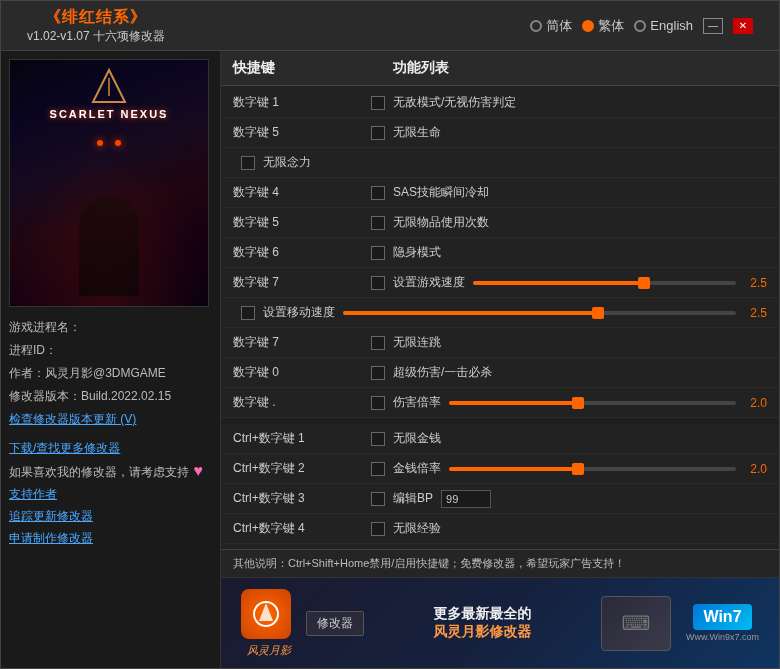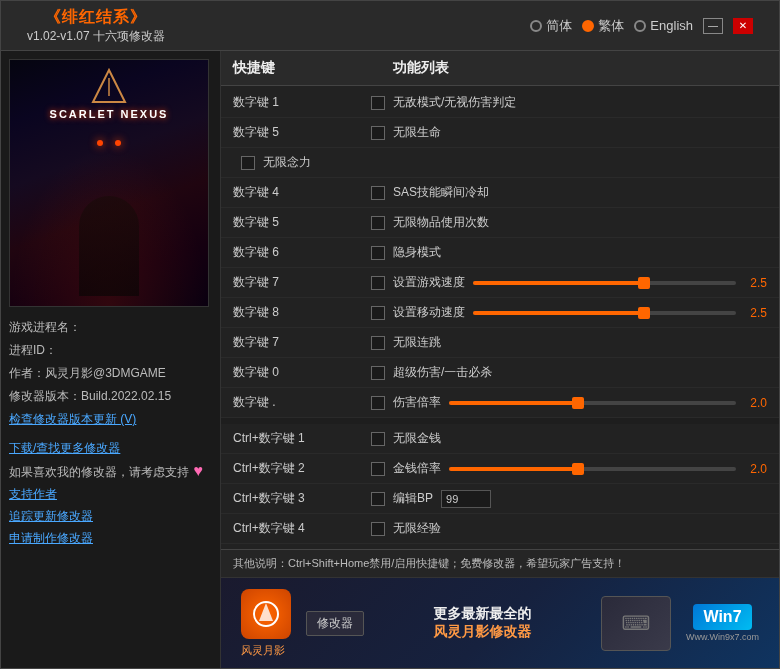--- a/index.html
+++ b/index.html
@@ -302,22 +302,23 @@
       align-items: center;
       padding: 0 20px;
       gap: 15px;
       position: relative;
       overflow: hidden;
     }
 
     .footer-logo-area {
       display: flex;
       flex-direction: column;
-      align-items: flex-start;
+      align-items: flex-end;
       gap: 4px;
+      font-style: italic;
     }
 
     .footer-logo-icon {
       width: 50px;
       height: 50px;
       background: radial-gradient(circle, #ff6600 0%, #cc4400 100%);
       border-radius: 8px;
       display: flex;
       align-items: center;
       justify-content: center;
@@ -515,21 +516,20 @@
               <div class="slider-track">
                 <div class="slider-fill" style="width:65%;"></div>
                 <div class="slider-thumb" style="left:calc(65% - 6px);"></div>
               </div>
               <span class="slider-value">2.5</span>
             </div>
           </div>
         </div>
 
         <div class="table-row">
-          <div class="shortcut-cell">数字键 8</div>
           <div class="checkbox-cell">
               <div class="checkbox"></div>
             </div>
           <div class="function-cell">
             <span>设置移动速度</span>
             <div class="slider-container">
               <div class="slider-track">
                 <div class="slider-fill" style="width:65%;"></div>
                 <div class="slider-thumb" style="left:calc(65% - 6px);"></div>
               </div>

